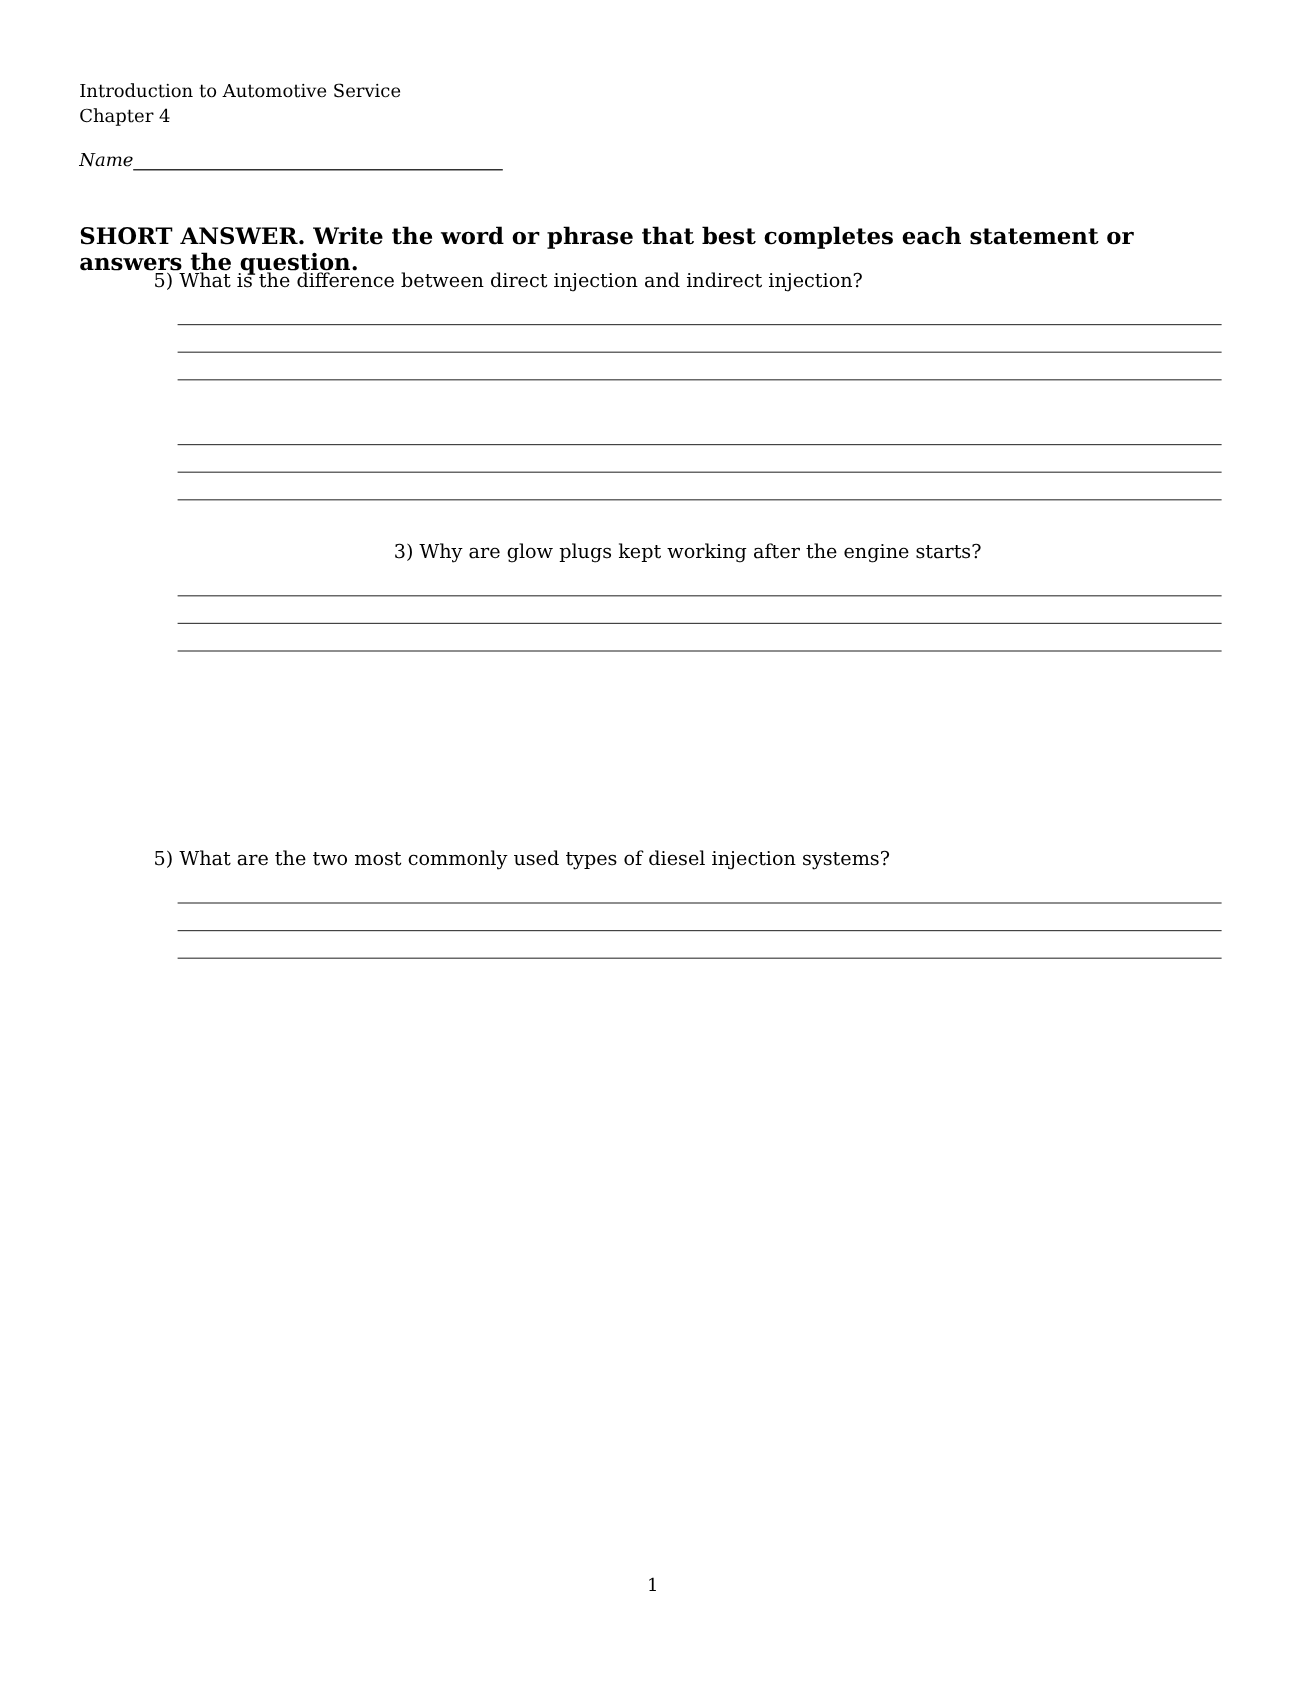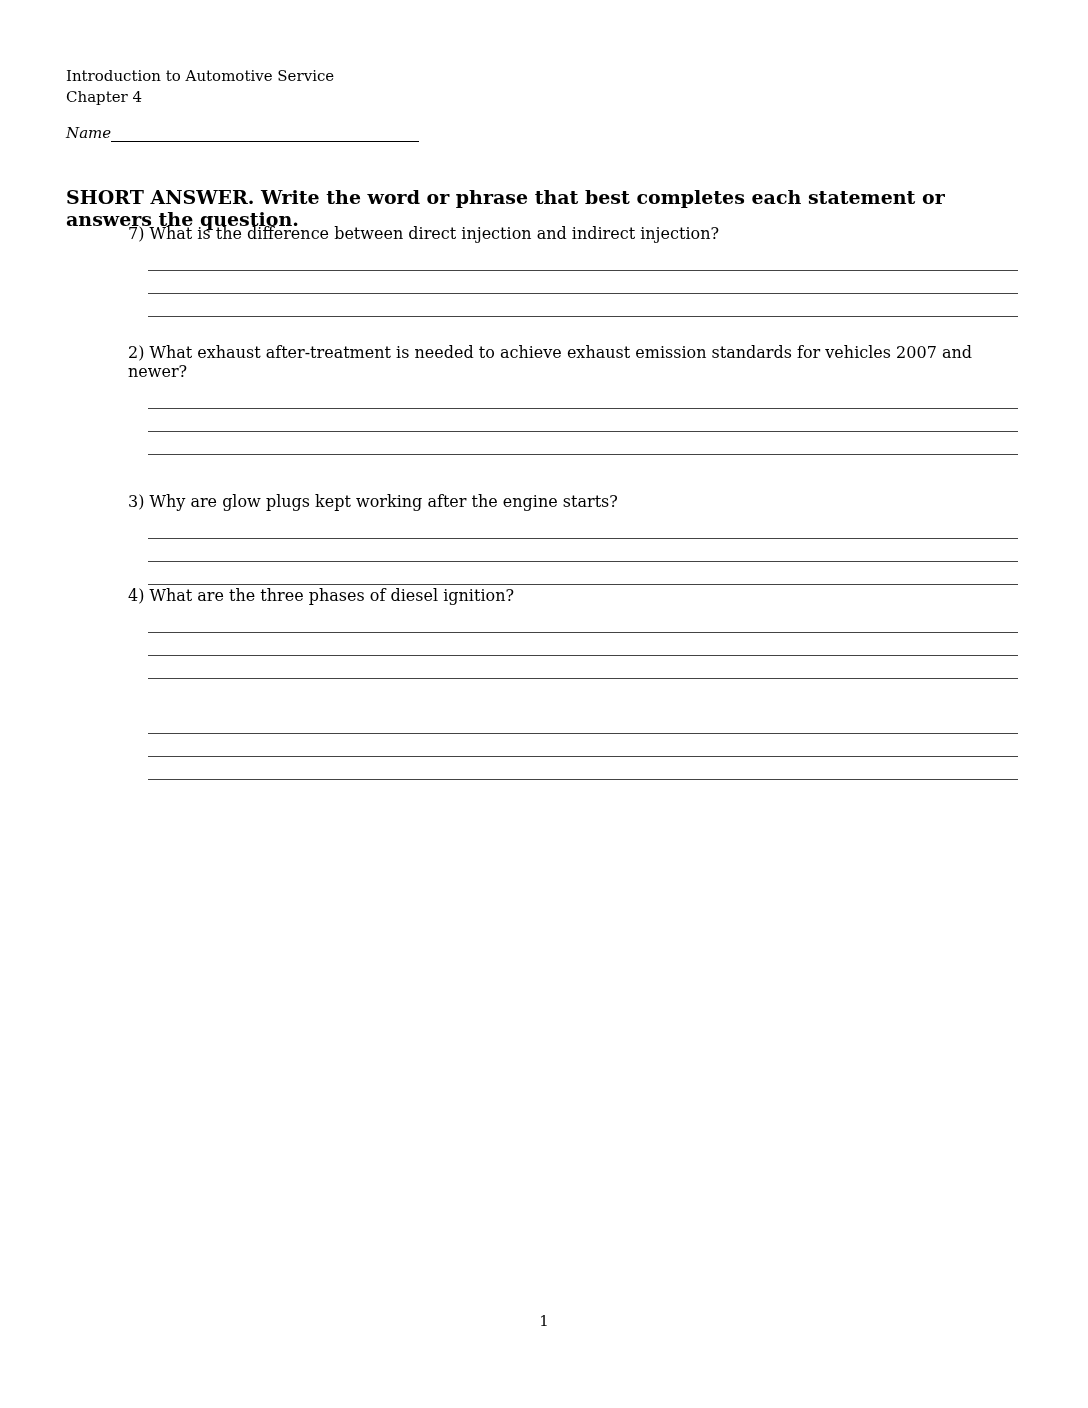--- a/index.html
+++ b/index.html
@@ -62,21 +62,21 @@
   }
   .answer-line {
     height: 23px;
     border-bottom: 1px solid #444444;
   }
   .answer-line:first-child {
     height: 12px;
   }
   .q1 { top: 224px; }
   .q2 { top: 343px; }
-  .q3 { top: 492px; }
+  .q3 { top: 450px; text-align: center; }
   .q4 { top: 586px; }
   .q5 { top: 706px; }
   .page-number {
     position: absolute;
     top: 1312px;
     left: 0;
     width: 100%;
     text-align: center;
     font-size: 15px;
   }
@@ -91,56 +91,48 @@
     <div>Chapter 4</div>
   </div>
 
   <div class="name-row">
     <span>Name</span><span class="name-underline"></span>
   </div>
 
   <div class="section-heading">SHORT ANSWER.  Write the word or phrase that best completes each statement or answers the question.</div>
 
   <div class="question-block q1">
-    <div class="question-text">7) What is the difference between direct injection and indirect injection?</div>
+    <div class="question-text">5) What is the difference between direct injection and indirect injection?</div>
     <div class="answer-lines">
       <div class="answer-line"></div>
       <div class="answer-line"></div>
       <div class="answer-line"></div>
     </div>
   </div>
 
   <div class="question-block q2">
-    <div class="question-text">2) What exhaust after-treatment is needed to achieve exhaust emission standards for vehicles 2007 and newer?</div>
     <div class="answer-lines">
       <div class="answer-line"></div>
       <div class="answer-line"></div>
       <div class="answer-line"></div>
     </div>
   </div>
 
   <div class="question-block q3">
     <div class="question-text">3) Why are glow plugs kept working after the engine starts?</div>
     <div class="answer-lines">
       <div class="answer-line"></div>
       <div class="answer-line"></div>
       <div class="answer-line"></div>
     </div>
   </div>
 
-  <div class="question-block q4">
-    <div class="question-text">4) What are the three phases of diesel ignition?</div>
-    <div class="answer-lines">
-      <div class="answer-line"></div>
-      <div class="answer-line"></div>
-      <div class="answer-line"></div>
-    </div>
-  </div>
 
   <div class="question-block q5">
+    <div class="question-text">5) What are the two most commonly used types of diesel injection systems?</div>
     <div class="answer-lines">
       <div class="answer-line"></div>
       <div class="answer-line"></div>
       <div class="answer-line"></div>
     </div>
   </div>
 
   <div class="page-number">1</div>
 
 </div>

